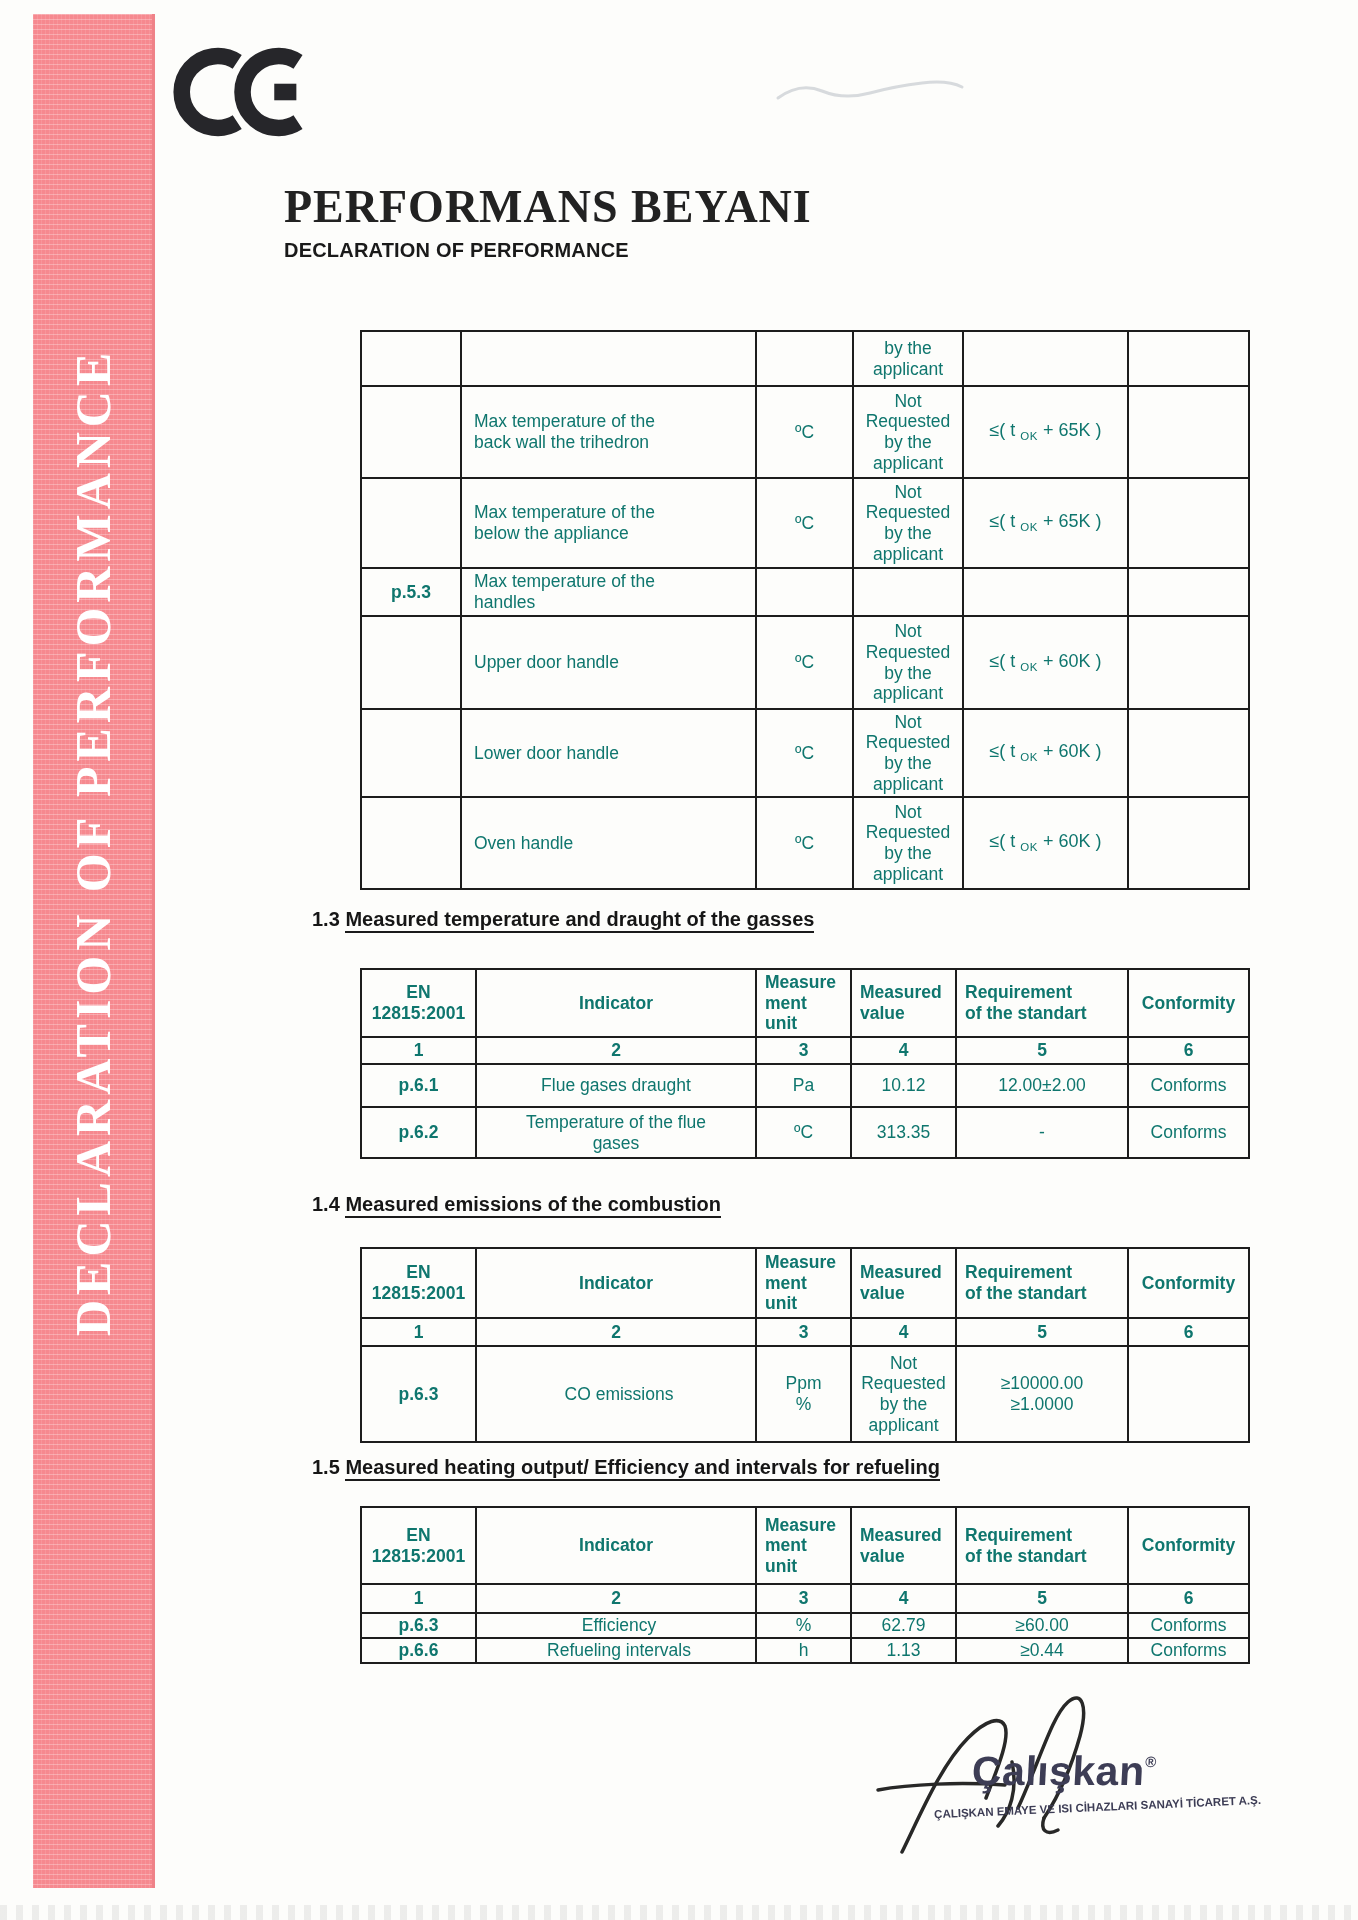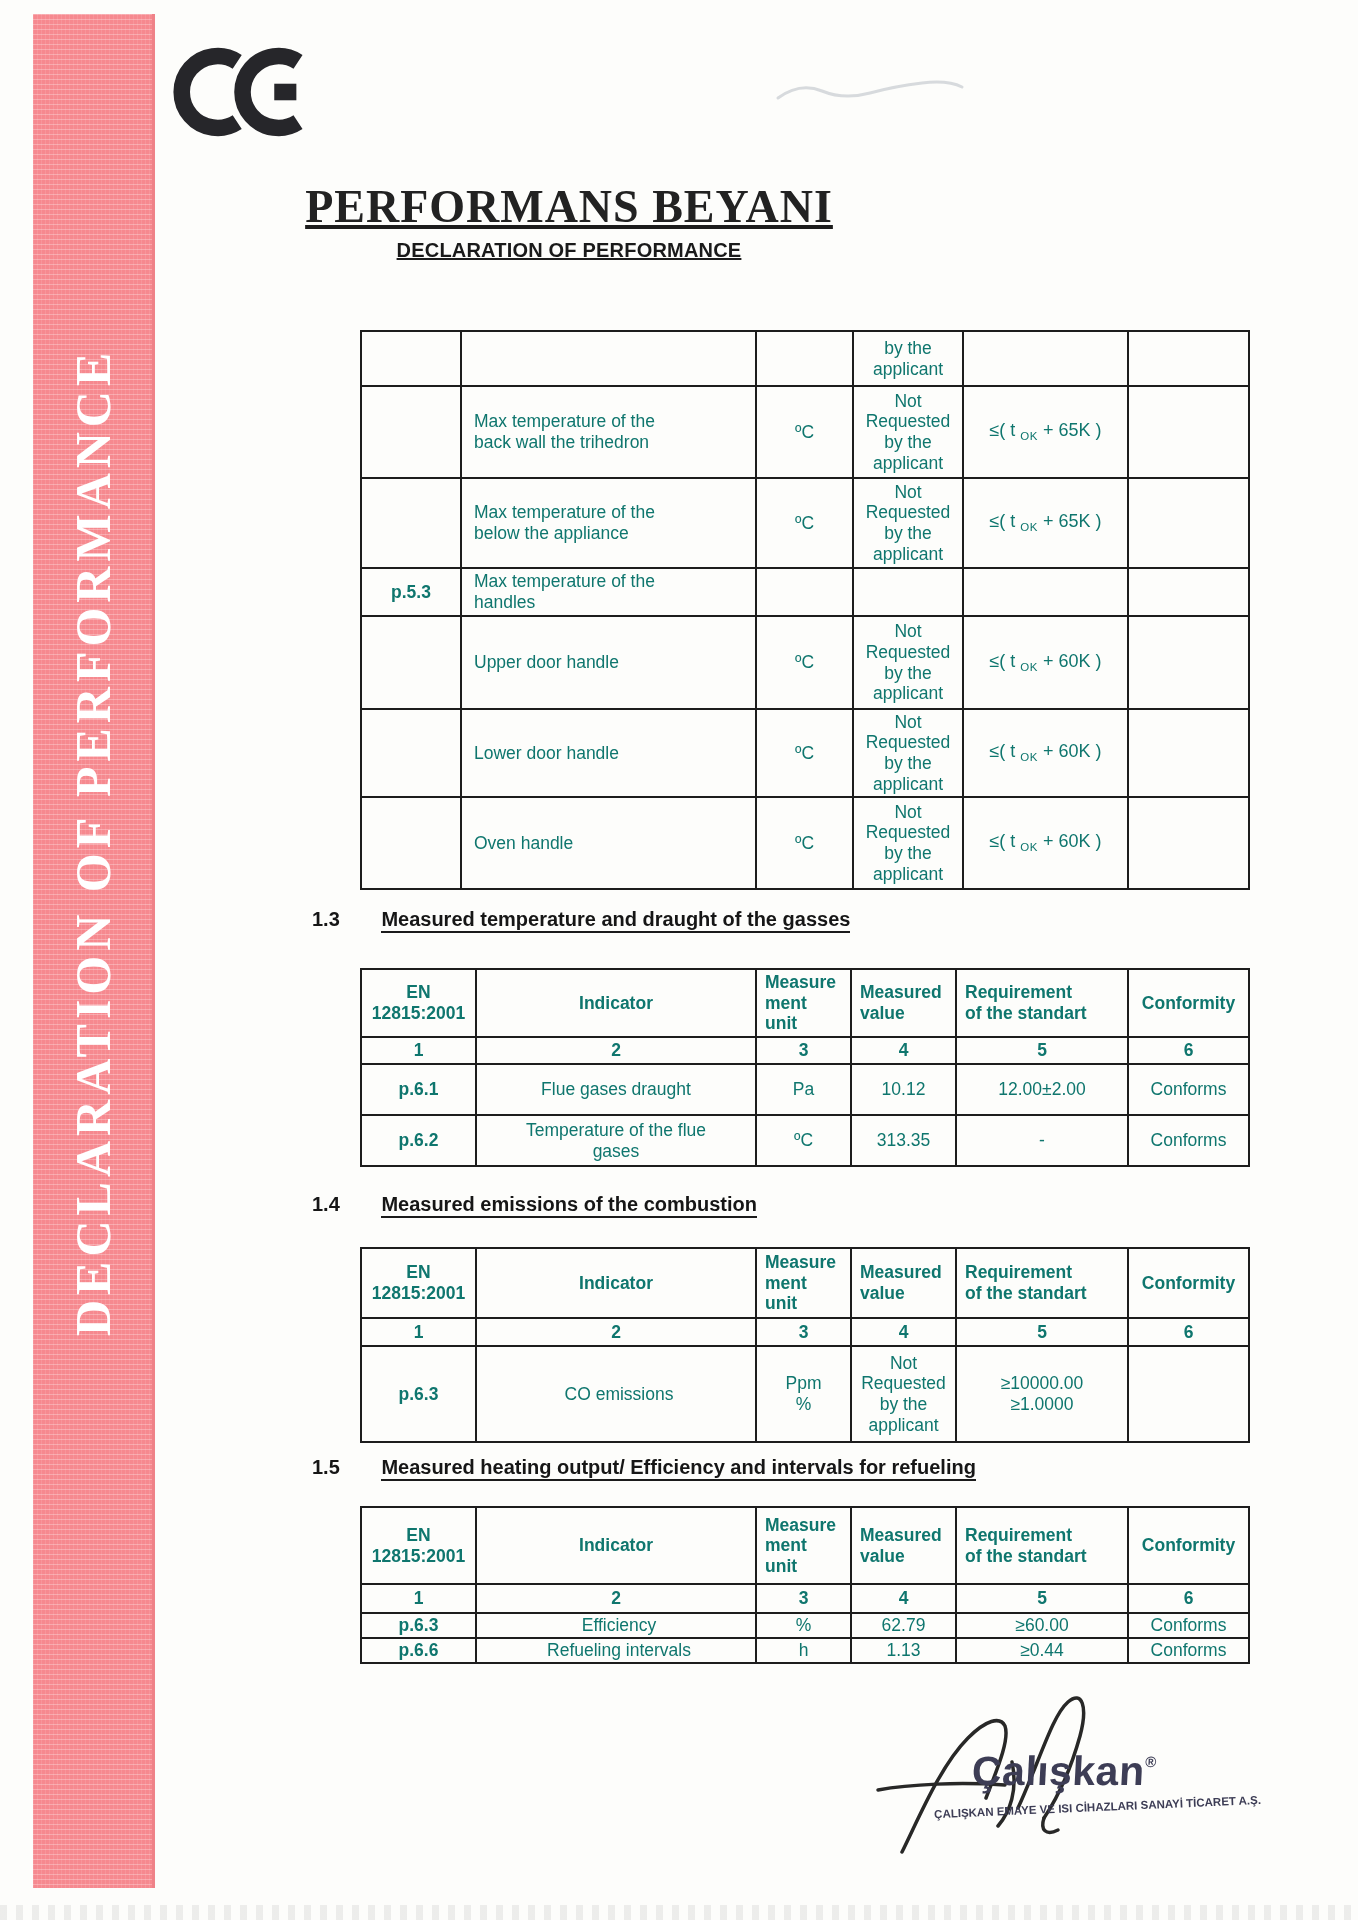--- a/index.html
+++ b/index.html
@@ -18,21 +18,21 @@
           font-family:"Liberation Serif",serif;font-weight:700;
           font-size:50px;letter-spacing:5px;color:#ffffff;}
 
   
   .ce{position:absolute;left:172px;top:42px;width:152px;height:100px;}
 
   
   .scribble{position:absolute;left:770px;top:68px;width:220px;height:46px;opacity:.38;}
 
   
-  .title-block{position:absolute;left:304px;top:180px;width:530px;text-align:center;text-decoration:underline;}
+  .title-block{position:absolute;left:284px;top:180px;width:530px;text-align:left;}
   .doc-title{font-family:"Liberation Serif",serif;font-weight:700;font-size:46px;
              letter-spacing:1px;color:#222;white-space:nowrap;}
   .doc-subtitle{font-weight:700;font-size:20px;margin-top:6px;letter-spacing:.2px;color:#1a1a1a;}
 
   
   .doc-table{position:absolute;border-collapse:collapse;table-layout:fixed;
              font-size:17.5px;color:#0f766e;}
   .doc-table td,.doc-table th{border:2px solid #1d1d1d;text-align:center;
              vertical-align:middle;padding:1px 4px;line-height:1.18;font-weight:400;}
   .doc-table th{font-weight:700;}
@@ -54,21 +54,21 @@
 
   .c-req{font-size:18px;white-space:nowrap;}
   .subsc{font-size:11.5px;vertical-align:-4px;letter-spacing:.5px;}
 
   
   .sec-heading{position:absolute;left:312px;font-size:20px;font-weight:700;
                color:#161616;white-space:nowrap;}
   .h13{top:908px;}
   .h14{top:1193px;}
   .h15{top:1456px;}
-  .hund{border-bottom:2.5px solid #1b1b1b;padding-bottom:1px;margin-left:36px;}
+  .hund{border-bottom:2.5px solid #1b1b1b;padding-bottom:1px;}
 
   
   .logo{position:absolute;left:972px;top:1748px;font-size:41px;font-weight:700;
         letter-spacing:.5px;color:#3d3d55;white-space:nowrap;transform:skewX(-3deg);}
   .logo sup{font-size:15px;vertical-align:18px;letter-spacing:0;}
   .company-line{position:absolute;left:934px;top:1801px;font-size:11.5px;font-weight:700;
         color:#3d3d55;white-space:nowrap;transform:rotate(-2.5deg);}
   .signature{position:absolute;left:840px;top:1690px;width:400px;height:180px;}
 
   
@@ -191,21 +191,21 @@
           <th class="h5">Conformity</th>
         </tr>
         <tr class="num-row" style="height: 27px;">
           <td>1</td>
           <td>2</td>
           <td>3</td>
           <td>4</td>
           <td>5</td>
           <td>6</td>
         </tr>
-        <tr style="height: 51px;">
+        <tr style="height: 43px;">
           <td class="d0">p.6.1</td>
           <td class="d1 ind-center">Flue gases draught</td>
           <td class="d2">Pa</td>
           <td class="d3">10.12</td>
           <td class="d4">12.00±2.00</td>
           <td class="d5">Conforms</td>
         </tr>
         <tr style="height: 51px;">
           <td class="d0">p.6.2</td>
           <td class="d1 ind-center">Temperature of the flue<br>gases</td>

